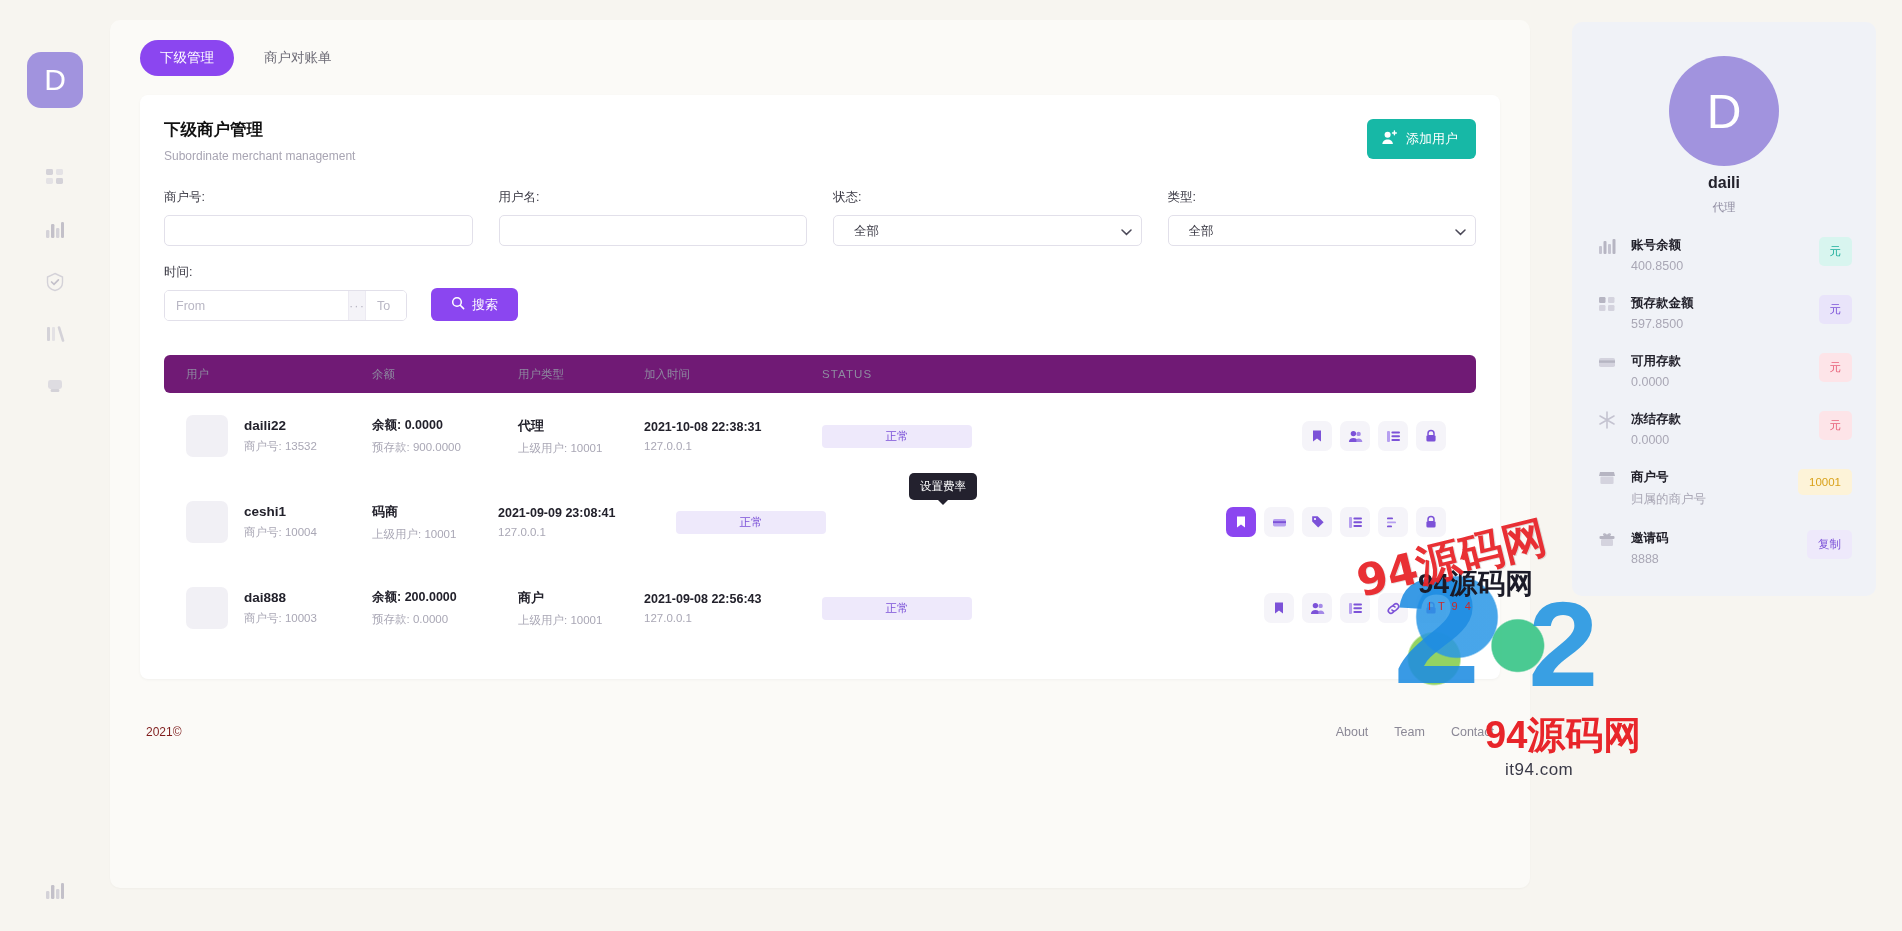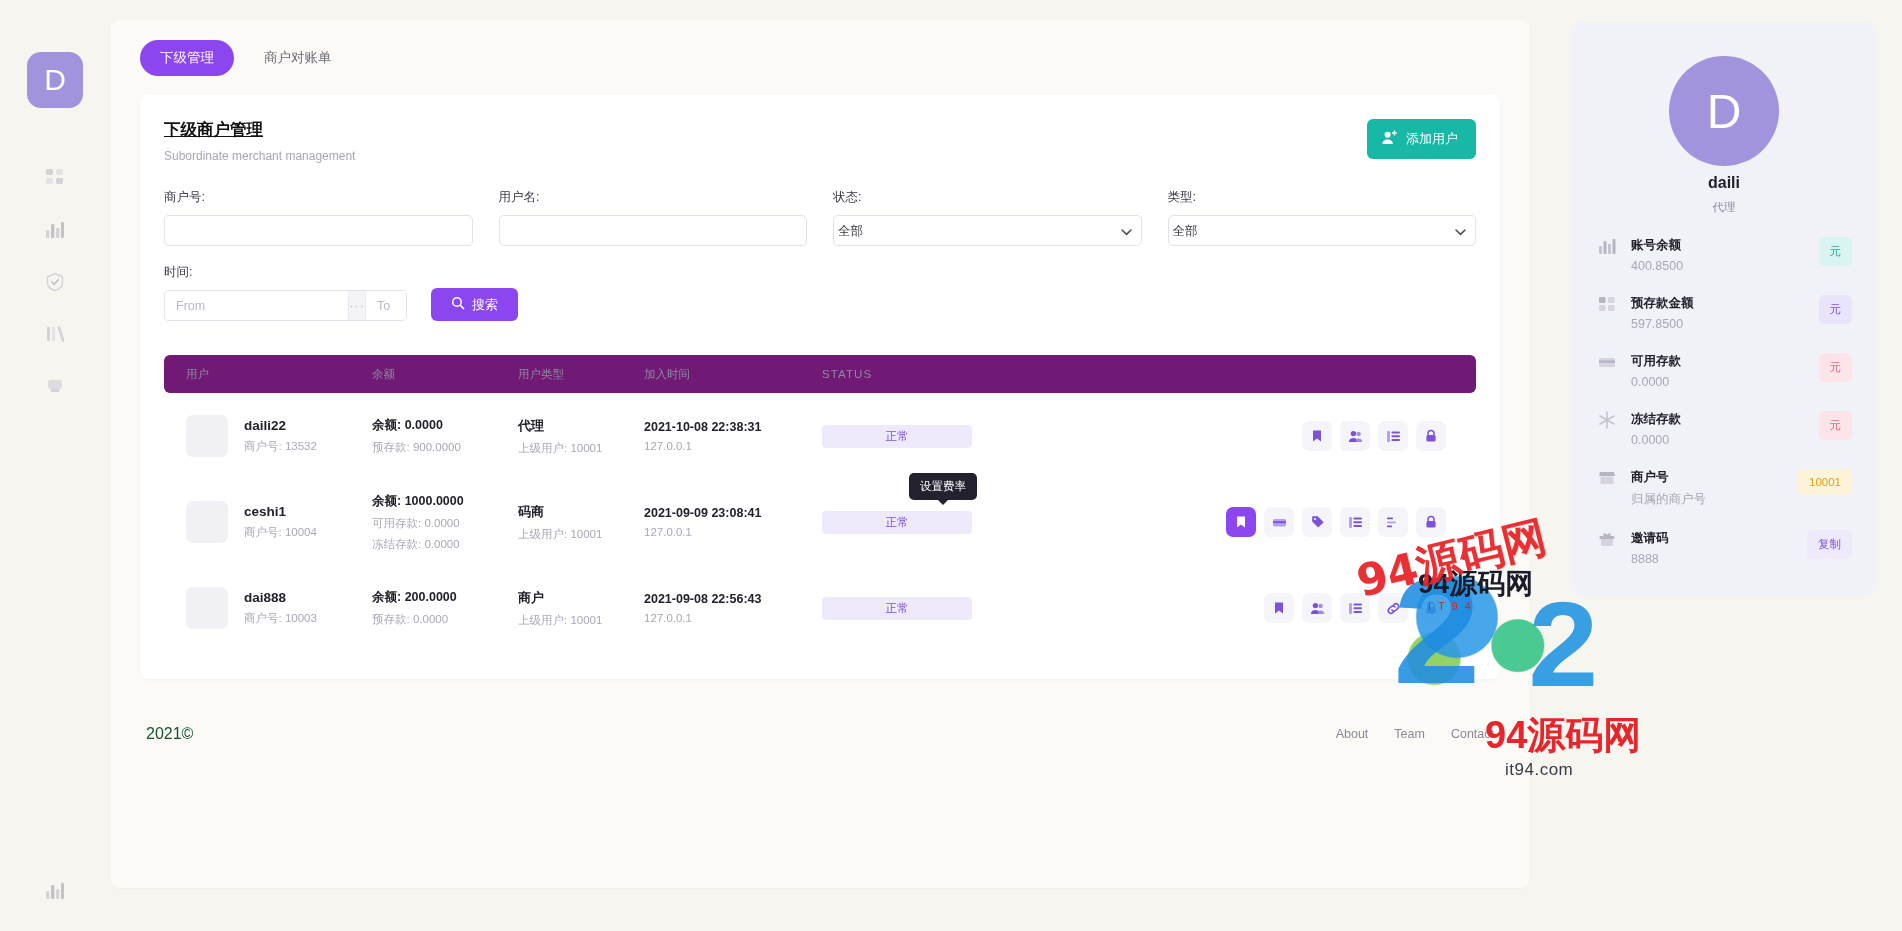--- a/index.html
+++ b/index.html
@@ -39,36 +39,36 @@
     font-size: 13.5px; padding: 9px 20px; border-radius: 18px;
     color: #6c6a75; cursor: pointer; white-space: nowrap;
   }
   .tab.active { background: #8b46f0; color: #fff; font-weight: 400; }
 
   .card {
     margin: 19px 30px 0 30px; background: #fff; border-radius: 8px;
     padding: 24px 24px 28px 24px; box-shadow: 0 1px 3px rgba(0,0,0,.04);
   }
   .card-head { display: flex; align-items: flex-start; justify-content: space-between; }
-  .card-title { font-size: 16.5px; font-weight: bold; color: #111; text-decoration: underline; }
+  .card-title { font-size: 16.5px; font-weight: bold; color: #111; }
   .card-sub { font-size: 12px; color: #a8a5b3; margin-top: 8px; }
   .btn-add {
     background: #17b8a6; color: #fff; border: none; border-radius: 6px;
     padding: 10px 18px 10px 14px; font-size: 13px; cursor: pointer;
     display: flex; align-items: center; gap: 8px; white-space: nowrap;
   }
 
   .form-row { display: flex; gap: 26px; margin-top: 26px; }
   .fg { display: flex; flex-direction: column; }
   .fg.c1, .fg.c2, .fg.c3, .fg.c4 { flex: 1 1 0; }
   .flabel { font-size: 12.5px; color: #3b3a45; margin-bottom: 9px; }
   .finput, .fselect {
     height: 31px; border: 1px solid #e2e0ea; border-radius: 5px;
     background: #fff; font-size: 12.5px; color: #3b3a45;
-    padding: 0 4px; width: 100%; font-family: inherit; outline: none;
+    padding: 0 20px; width: 100%; font-family: inherit; outline: none;
   }
   .fselect { appearance: none; padding-right: 26px; }
   .sel-wrap { position: relative; }
   .sel-wrap .chev {
     position: absolute; right: 10px; top: 50%; transform: translateY(-50%);
     pointer-events: none; color: #5a5866;
   }
 
   .form-row2 { display: flex; align-items: flex-end; gap: 24px; margin-top: 18px; }
   .daterange { display: flex; width: 243px; border: 1px solid #e2e0ea; border-radius: 5px; overflow: hidden; background: #fff; }
@@ -125,21 +125,21 @@
     position: absolute; background: #23212e; color: #fff; font-size: 11.5px;
     padding: 6px 11px; border-radius: 5px; white-space: nowrap; z-index: 30;
   }
   .tooltip:after {
     content: ""; position: absolute; bottom: -5px; left: 50%; margin-left: -5px;
     border-left: 5px solid transparent; border-right: 5px solid transparent;
     border-top: 5px solid #23212e;
   }
 
   .foot { display: flex; align-items: center; justify-content: space-between; padding: 0 36px; margin-top: 46px; }
-  .foot-l { font-size: 16px; color: #14532d; }
+  .foot-l { font-size: 12px; color: #7f1d1d; }
   .foot-r { display: flex; gap: 26px; }
   .foot-link { font-size: 12.5px; color: #8b8896; cursor: pointer; }
 
   
   .right { flex: 0 0 330px; padding: 22px 26px 0 0; }
   .profile {
     background: #f0f2f7; border-radius: 10px; padding: 34px 24px 30px 24px; width: 304px;
   }
   .pf-avatar {
     width: 110px; height: 110px; border-radius: 50%; background: #a193de;
@@ -393,25 +393,20 @@
             <div class="tooltip" style="left:745px;top:-6px">设置费率</div>
             <div class="tcell c-user">
               <div class="avatar-cell">
                 <div class="avatar-sq"></div>
                 <div>
                   <div class="u-name">ceshi1</div>
                   <div class="u-sub">商户号: 10004</div>
                 </div>
               </div>
             </div>
-            <div class="tcell c-amt">
-              <div class="amt-main">余额: 1000.0000</div>
-              <div class="amt-sub">可用存款: 0.0000</div>
-              <div class="amt-sub">冻结存款: 0.0000</div>
-            </div>
             <div class="tcell c-type">
               <div class="type-main">码商</div>
               <div class="type-sub">上级用户: 10001</div>
             </div>
             <div class="tcell c-time">
               <div class="time-main">2021-09-09 23:08:41</div>
               <div class="time-sub">127.0.0.1</div>
             </div>
             <div class="tcell c-stat">
               <span class="badge-ok">正常</span>

